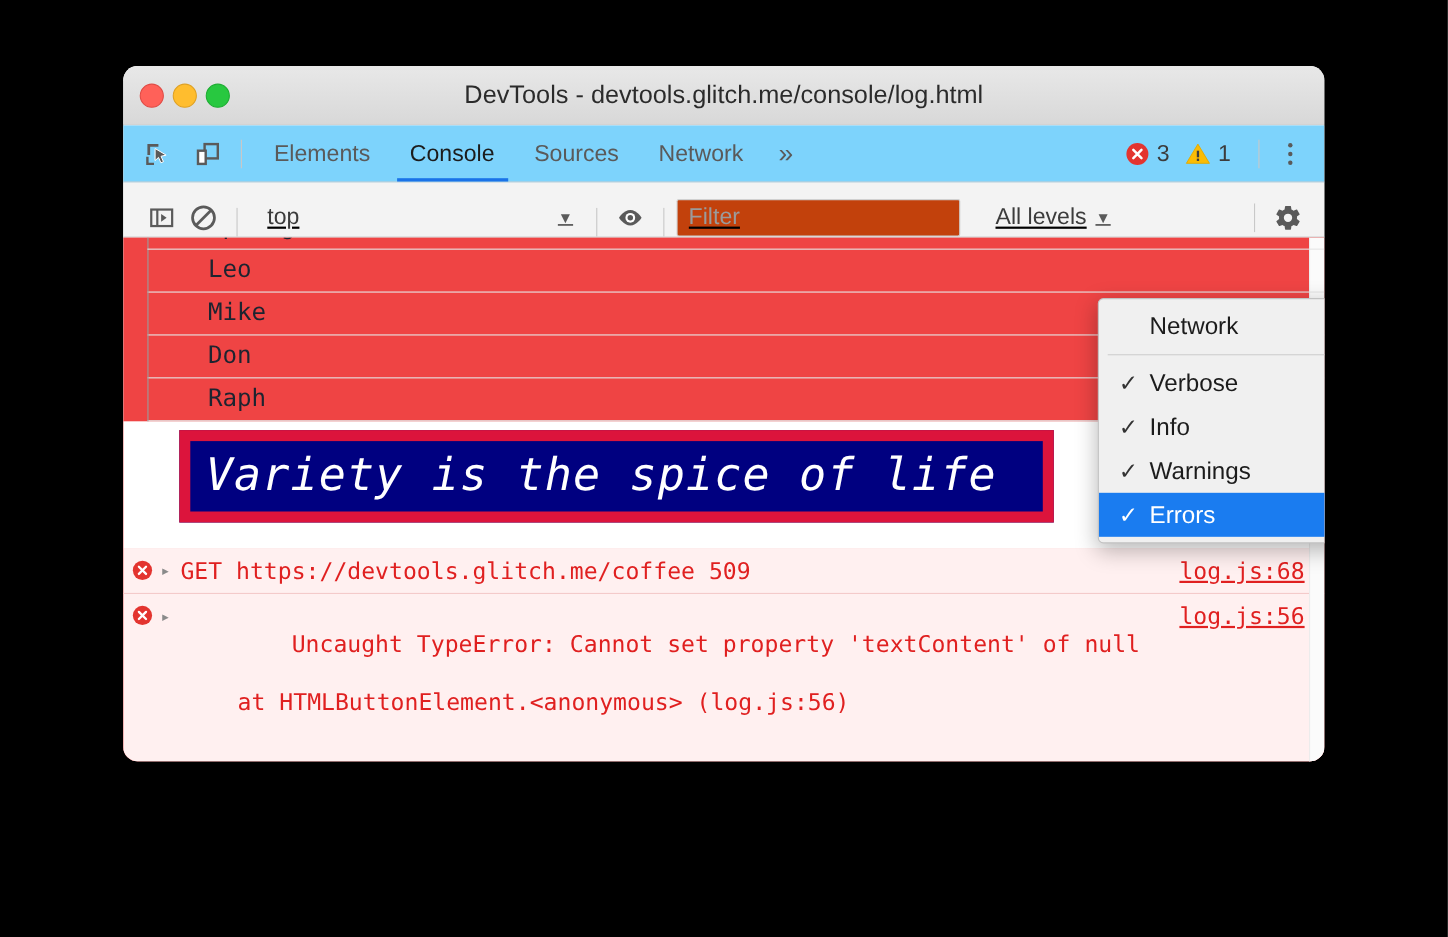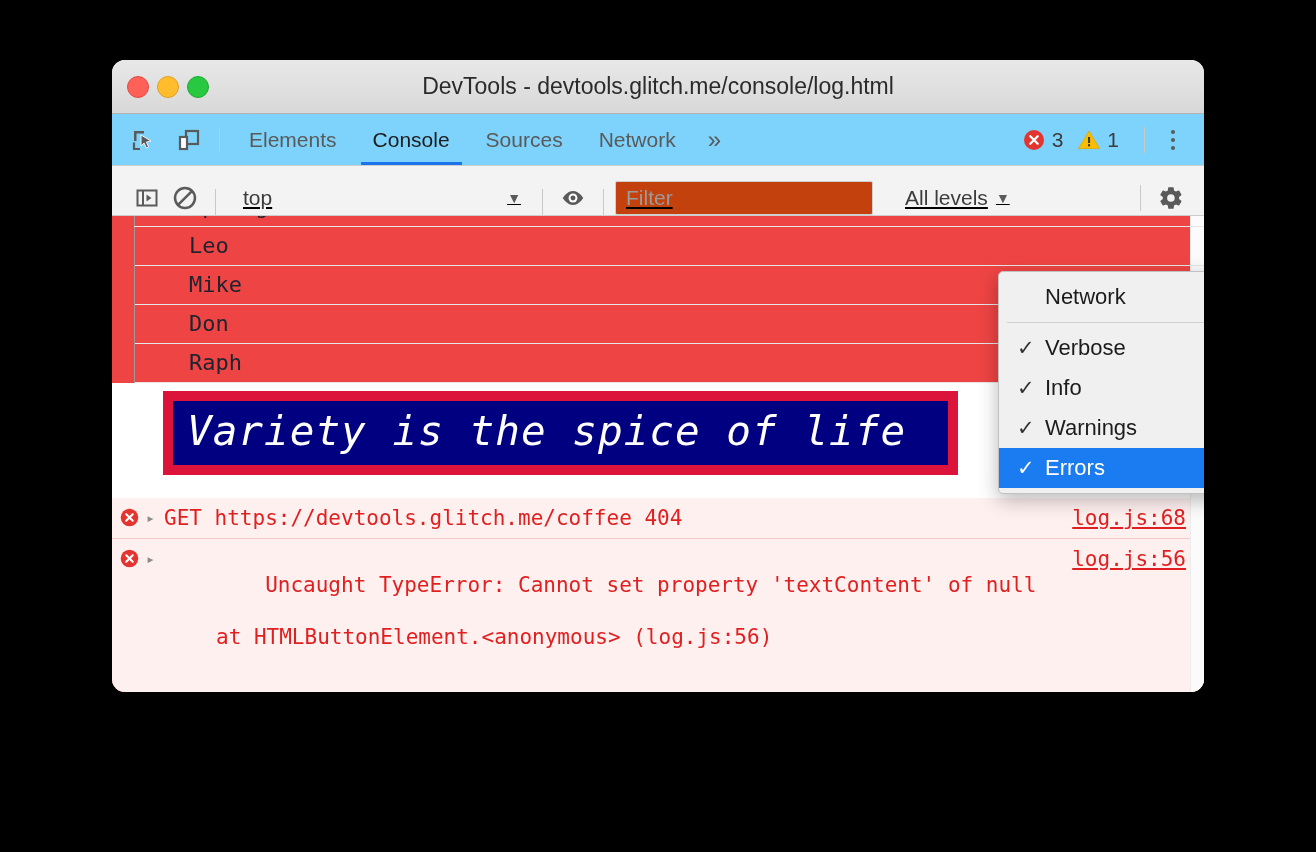--- a/index.html
+++ b/index.html
@@ -493,21 +493,21 @@
     </div>
 
     <div class="log-row error">
       <div class="log-icon">
         <svg width="21" height="21" viewBox="0 0 24 24">
           <circle cx="12" cy="12" r="10" fill="#e3342f"></circle>
           <path d="M8.3 8.3 L15.7 15.7 M15.7 8.3 L8.3 15.7" stroke="#ffffff" stroke-width="2.4" stroke-linecap="round"></path>
         </svg>
       </div>
       <div class="log-arrow">▸</div>
-      <div class="log-msg">GET https://devtools.glitch.me/coffee 404</div>
+      <div class="log-msg">GET https://devtools.glitch.me/coffee 509</div>
       <div class="log-src">log.js:68</div>
     </div>
 
     <div class="log-row error">
       <div class="log-icon">
         <svg width="21" height="21" viewBox="0 0 24 24">
           <circle cx="12" cy="12" r="10" fill="#e3342f"></circle>
           <path d="M8.3 8.3 L15.7 15.7 M15.7 8.3 L8.3 15.7" stroke="#ffffff" stroke-width="2.4" stroke-linecap="round"></path>
         </svg>
       </div>

